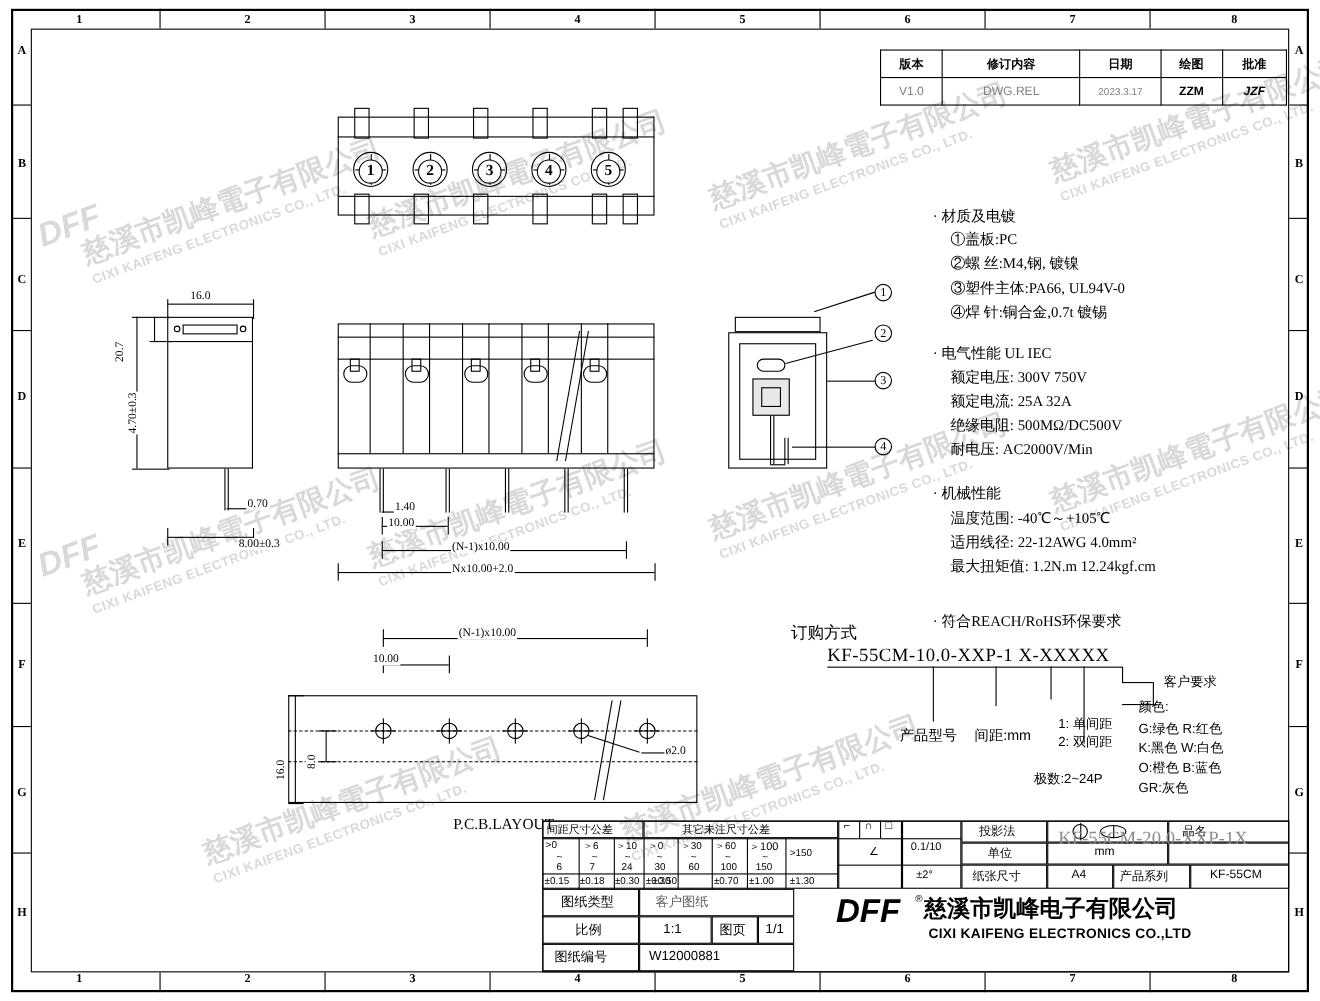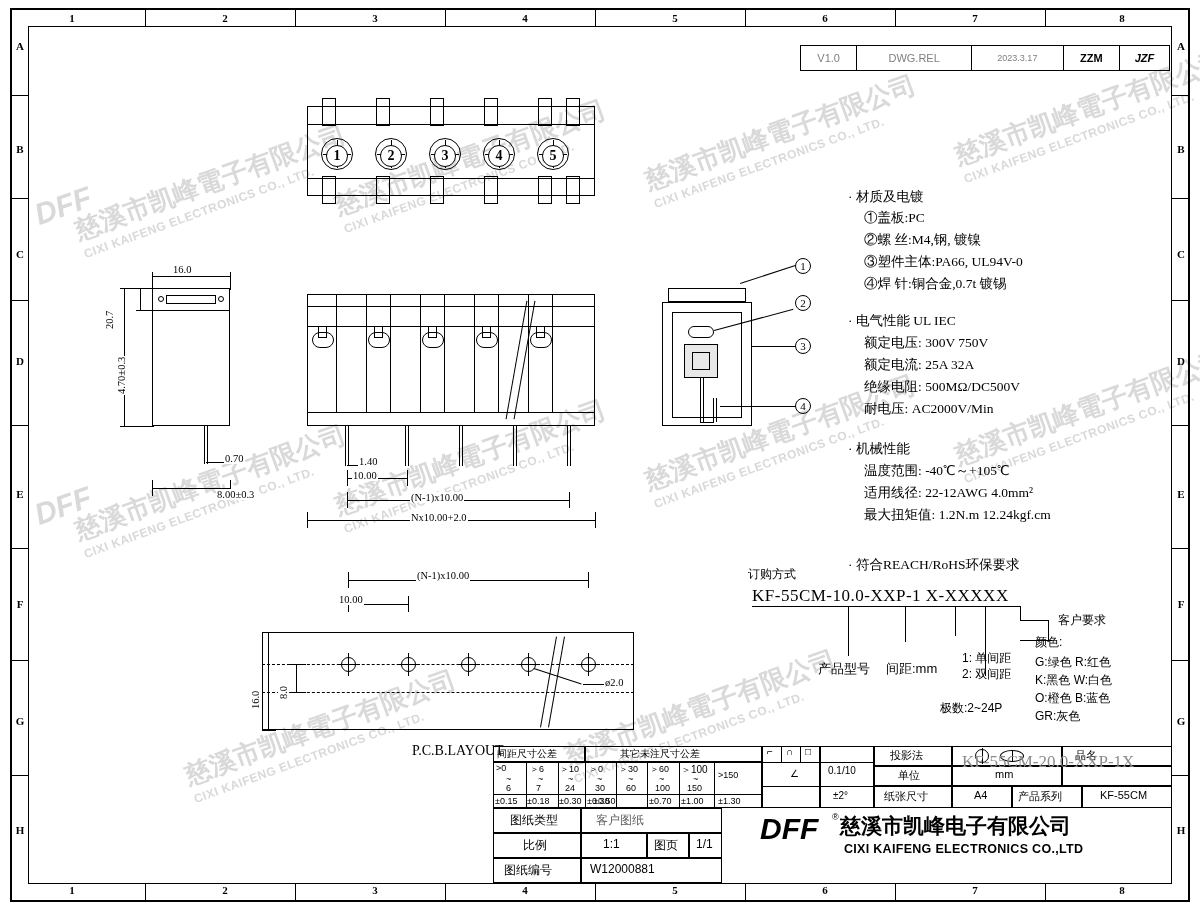--- a/index.html
+++ b/index.html
@@ -156,20 +156,27 @@
   <div class="tick" style="left:1172px;top:95px;width:18px;height:1px;"></div>
   <div class="tick" style="left:1172px;top:198px;width:18px;height:1px;"></div>
   <div class="tick" style="left:1172px;top:300px;width:18px;height:1px;"></div>
   <div class="tick" style="left:1172px;top:425px;width:18px;height:1px;"></div>
   <div class="tick" style="left:1172px;top:548px;width:18px;height:1px;"></div>
   <div class="tick" style="left:1172px;top:660px;width:18px;height:1px;"></div>
   <div class="tick" style="left:1172px;top:775px;width:18px;height:1px;"></div>
 
   <table class="rev" style="left:800px;top:45px;width:370px;">
     <tbody>
+        <tr>
+      <th style="width:55px;height:22px;">版本</th>
+      <th style="width:130px;">修订内容</th>
+      <th style="width:72px;">日期</th>
+      <th style="width:55px;">绘图</th>
+      <th style="width:58px;">批准</th>
+    </tr>
     <tr>
       <td style="height:22px;color:#808080;">V1.0</td>
       <td style="color:#808080;">DWG.REL</td>
       <td style="font-size:9px;color:#808080;">2023.3.17</td>
       <td style="font-weight:bold;">ZZM</td>
       <td style="font-weight:bold;font-style:italic;">JZF</td>
     </tr>
   </tbody>
     </table>
 
@@ -345,21 +352,21 @@
   <div class="spec" style="left:864px;top:376px;">绝缘电阻: 500MΩ/DC500V</div>
   <div class="spec" style="left:864px;top:398px;">耐电压: AC2000V/Min</div>
 
   <div class="spec" style="left:848px;top:438px;">· <span>机械性能</span></div>
   <div class="spec" style="left:864px;top:460px;">温度范围: -40℃～+105℃</div>
   <div class="spec" style="left:864px;top:482px;">适用线径: 22-12AWG  4.0mm²</div>
   <div class="spec" style="left:864px;top:504px;">最大扭矩值: 1.2N.m 12.24kgf.cm</div>
 
   <div class="spec" style="left:848px;top:554px;">· <span>符合REACH/RoHS环保要求</span></div>
 
-  <div class="txt-cn" style="left:748px;top:566px;font-size:12px;">订购方式</div>
+  <div class="txt-cn" style="left:719px;top:566px;font-size:15px;">订购方式</div>
   <div style="position:absolute;left:752px;top:586px;font-size:17px;font-family:'Liberation Serif',serif;letter-spacing:.5px;">KF-55CM-10.0-XXP-1 X-XXXXX</div>
   <div class="ln h1" style="left:752px;top:606px;width:268px;"></div>
 
   <div class="ln v1" style="left:848px;top:606px;height:50px;"></div>
   <div class="ln v1" style="left:905px;top:606px;height:36px;"></div>
   <div class="ln v1" style="left:955px;top:606px;height:30px;"></div>
   <div class="ln v1" style="left:985px;top:606px;height:70px;"></div>
   <div class="ln v1" style="left:1020px;top:606px;height:14px;"></div>
   <div class="ln h1" style="left:1020px;top:620px;width:28px;"></div>
   <div class="ln v1" style="left:1048px;top:620px;height:20px;"></div>

